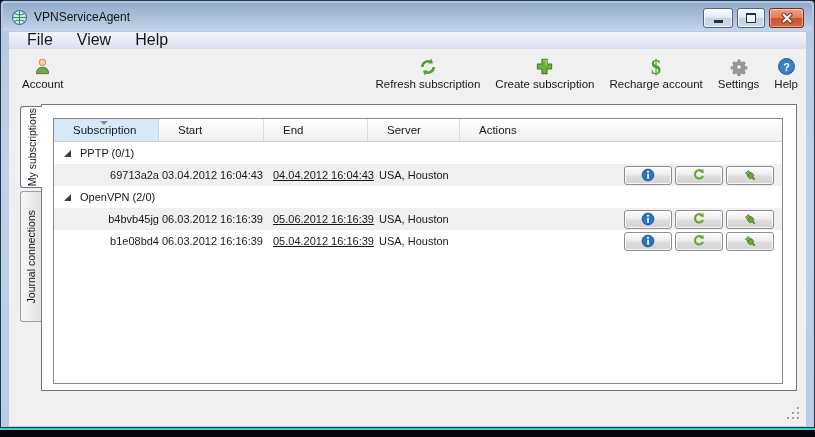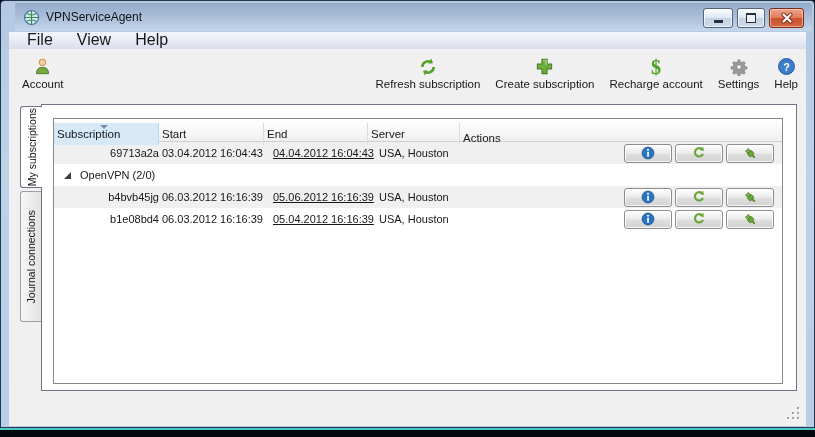--- a/index.html
+++ b/index.html
@@ -6,21 +6,21 @@
   body{font-family:"Liberation Sans",sans-serif;-webkit-font-smoothing:antialiased;}
   .screen{position:relative;width:815px;height:437px;background:#04070b;overflow:hidden;}
 
   
   .win{position:absolute;left:0;top:0;width:813px;height:426px;
        background:linear-gradient(#b3c8e2,#bed2ea 40%,#b7cde8);
        border:1px solid #25364c;border-radius:4px 4px 0 0;}
   .teal-line{position:absolute;left:0;top:428px;width:815px;height:2px;background:#49c8c4;}
 
   
-  .titlebar{position:absolute;left:14px;top:2px;right:2px;height:28px;
+  .titlebar{position:absolute;left:2px;top:2px;right:2px;height:28px;
             background:linear-gradient(#93abc9,#a9bdd8 45%,#c5d5ea);
             border-radius:3px 3px 0 0;display:flex;align-items:center;}
   .app-icon{width:17px;height:17px;margin:0 6px 0 8px;flex:0 0 auto;}
   .title-text{font-size:12px;color:#101418;}
   .win-controls{position:absolute;right:8px;top:5px;display:flex;gap:4px;}
   .wbtn{height:18px;border-radius:3px;display:flex;align-items:center;justify-content:center;
         border:1px solid #52637a;box-shadow:inset 0 0 0 1px rgba(255,255,255,.75);
         background:linear-gradient(#fbfdfe,#dde7f2 48%,#c3d1e2 52%,#cfdbea);}
   .wbtn.min{width:28px;} .wbtn.max{width:26px;}
   .wbtn.close{width:33px;border-color:#7c2a17;
@@ -59,23 +59,23 @@
         border:1px solid #6f7585;border-right:none;border-radius:3px 0 0 3px;z-index:3;}
   .vtab.inactive{left:19px;top:190px;width:21px;height:131px;
         background:linear-gradient(to right,#f7f7f7,#e2e2e2);
         border:1px solid #9aa0aa;border-right:none;border-radius:3px 0 0 3px;}
 
   
   .grid{position:absolute;left:52px;top:117px;width:730px;height:266px;background:#fff;
         border:1px solid #82878f;box-sizing:border-box;overflow:hidden;font-size:11px;color:#14181c;}
   .trow{display:grid;grid-template-columns:105px 105px 104px 92px auto;height:22px;align-items:center;}
   .thead{border-bottom:1px solid #d0d0d0;background:linear-gradient(#ffffff,#f0f0f0);}
-  .th{position:relative;height:22px;display:flex;align-items:center;padding-left:3px;box-sizing:border-box;
+  .th{position:relative;height:22px;display:flex;align-items:center;padding-left:19px;box-sizing:border-box;
       border-right:1px solid #dcdcdc;font-size:11.5px;}
-  .th:last-child{border-right:none;margin-top:8px;}
+  .th:last-child{border-right:none;}
   .th.sorted{background:#d7e8f7;border-right:1px solid #bcd6ec;}
   .sort-arrow{position:absolute;top:2px;left:46px;width:0;height:0;
       border-left:4px solid transparent;border-right:4px solid transparent;border-top:4px solid #7590ad;}
   .row-alt{background:#f0f0f0;}
   .cell{white-space:nowrap;overflow:visible;}
   .c-sub{text-align:right;}
   .c-start{padding-left:3px;} .c-end{padding-left:9px;text-decoration:underline;} .c-server{padding-left:11px;}
   .c-actions{display:flex;justify-content:flex-end;align-items:center;gap:3px;padding-right:8px;}
   .group-row{display:flex;align-items:center;height:22px;padding-left:10px;box-sizing:border-box;}
   .expander{width:0;height:0;border-bottom:7px solid #3c3c3c;border-left:7px solid transparent;margin-right:9px;}
@@ -203,20 +203,24 @@
             <span>End</span>
           </div>
         <div class="th">
             <span>Server</span>
           </div>
         <div class="th">
             <span>Actions</span>
           </div>
       </div>
 
+      <div class="group-row">
+        <i class="expander"></i>
+        <span>PPTP (0/1)</span>
+      </div>
 
       <div class="trow row-alt">
         <div class="cell c-sub">69713a2a</div>
         <div class="cell c-start">03.04.2012 16:04:43</div>
         <div class="cell c-end">04.04.2012 16:04:43</div>
         <div class="cell c-server">USA, Houston</div>
         <div class="c-actions">
           <div class="abtn">
             <svg width="14" height="14" viewBox="0 0 16 16">
                 <circle cx="8" cy="8" r="6.8" fill="#2a74c2" stroke="#1c4f86" stroke-width="0.9"></circle>

